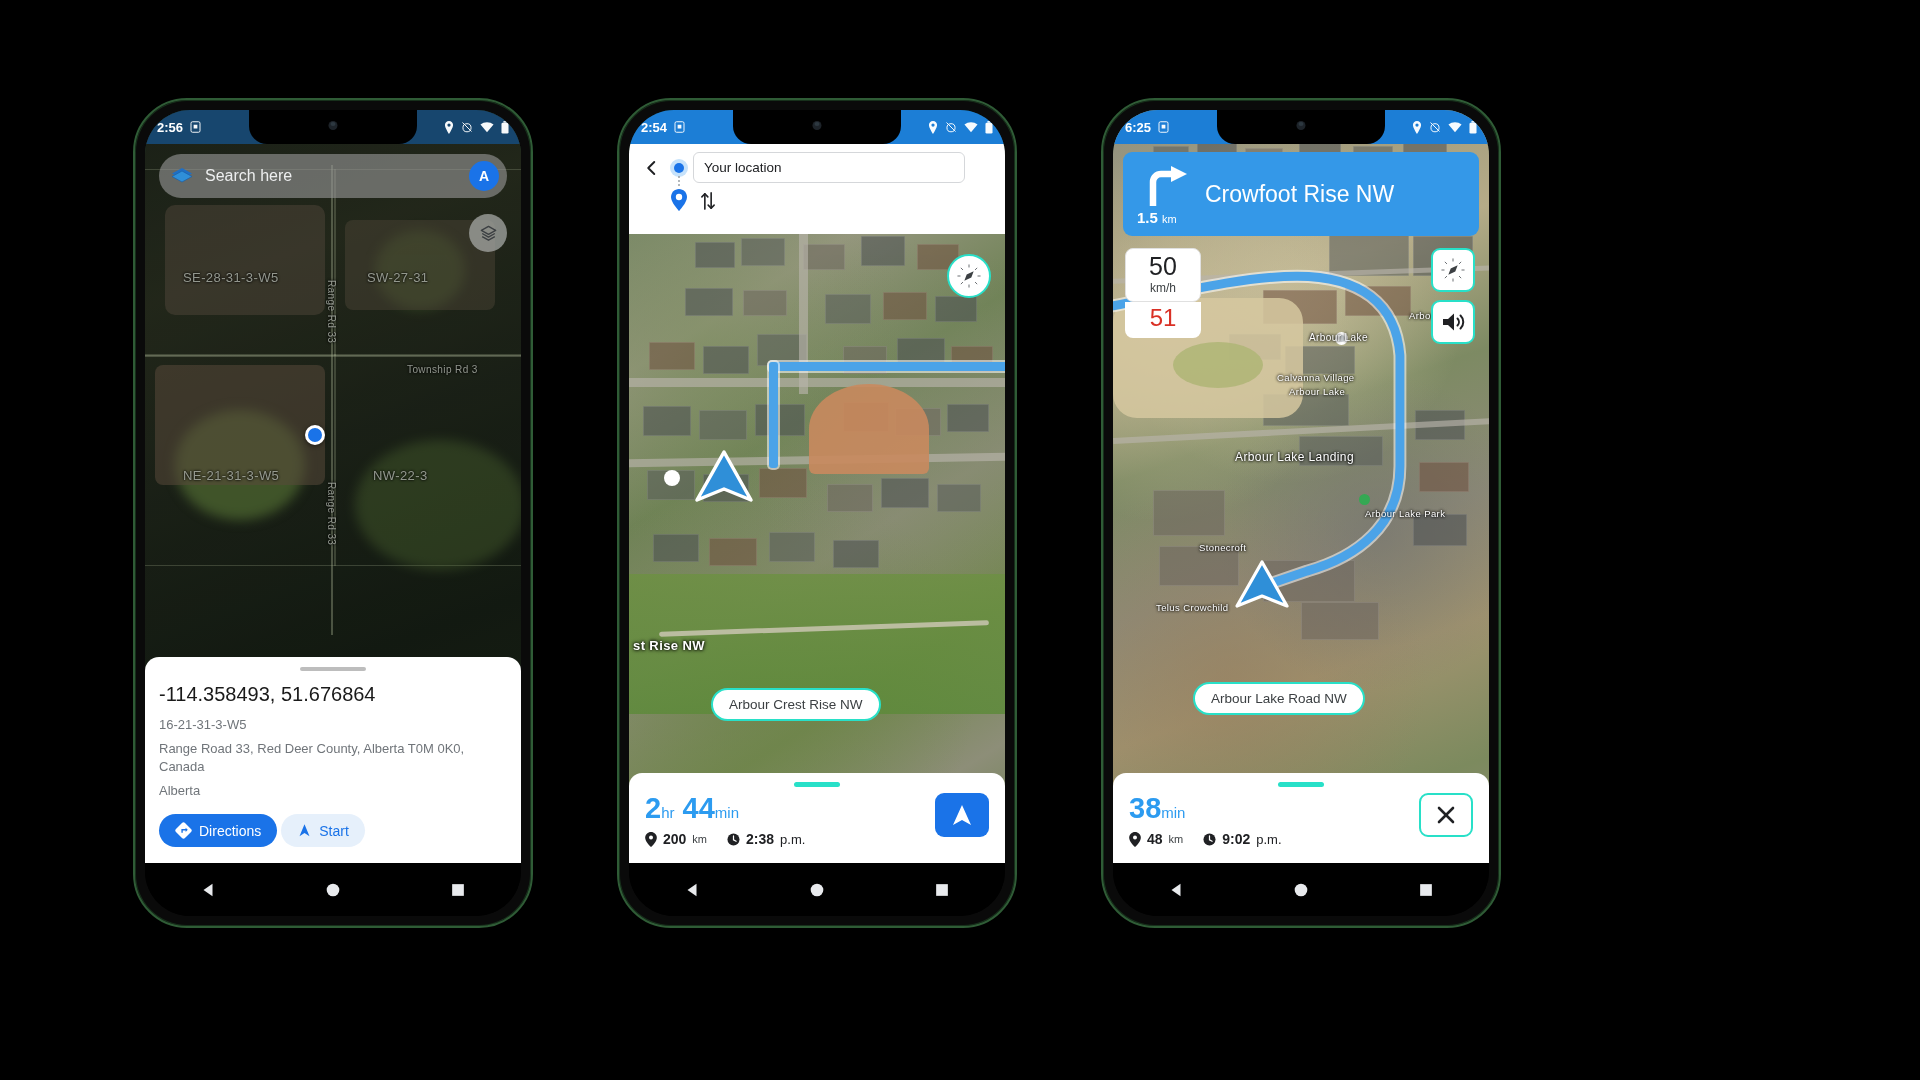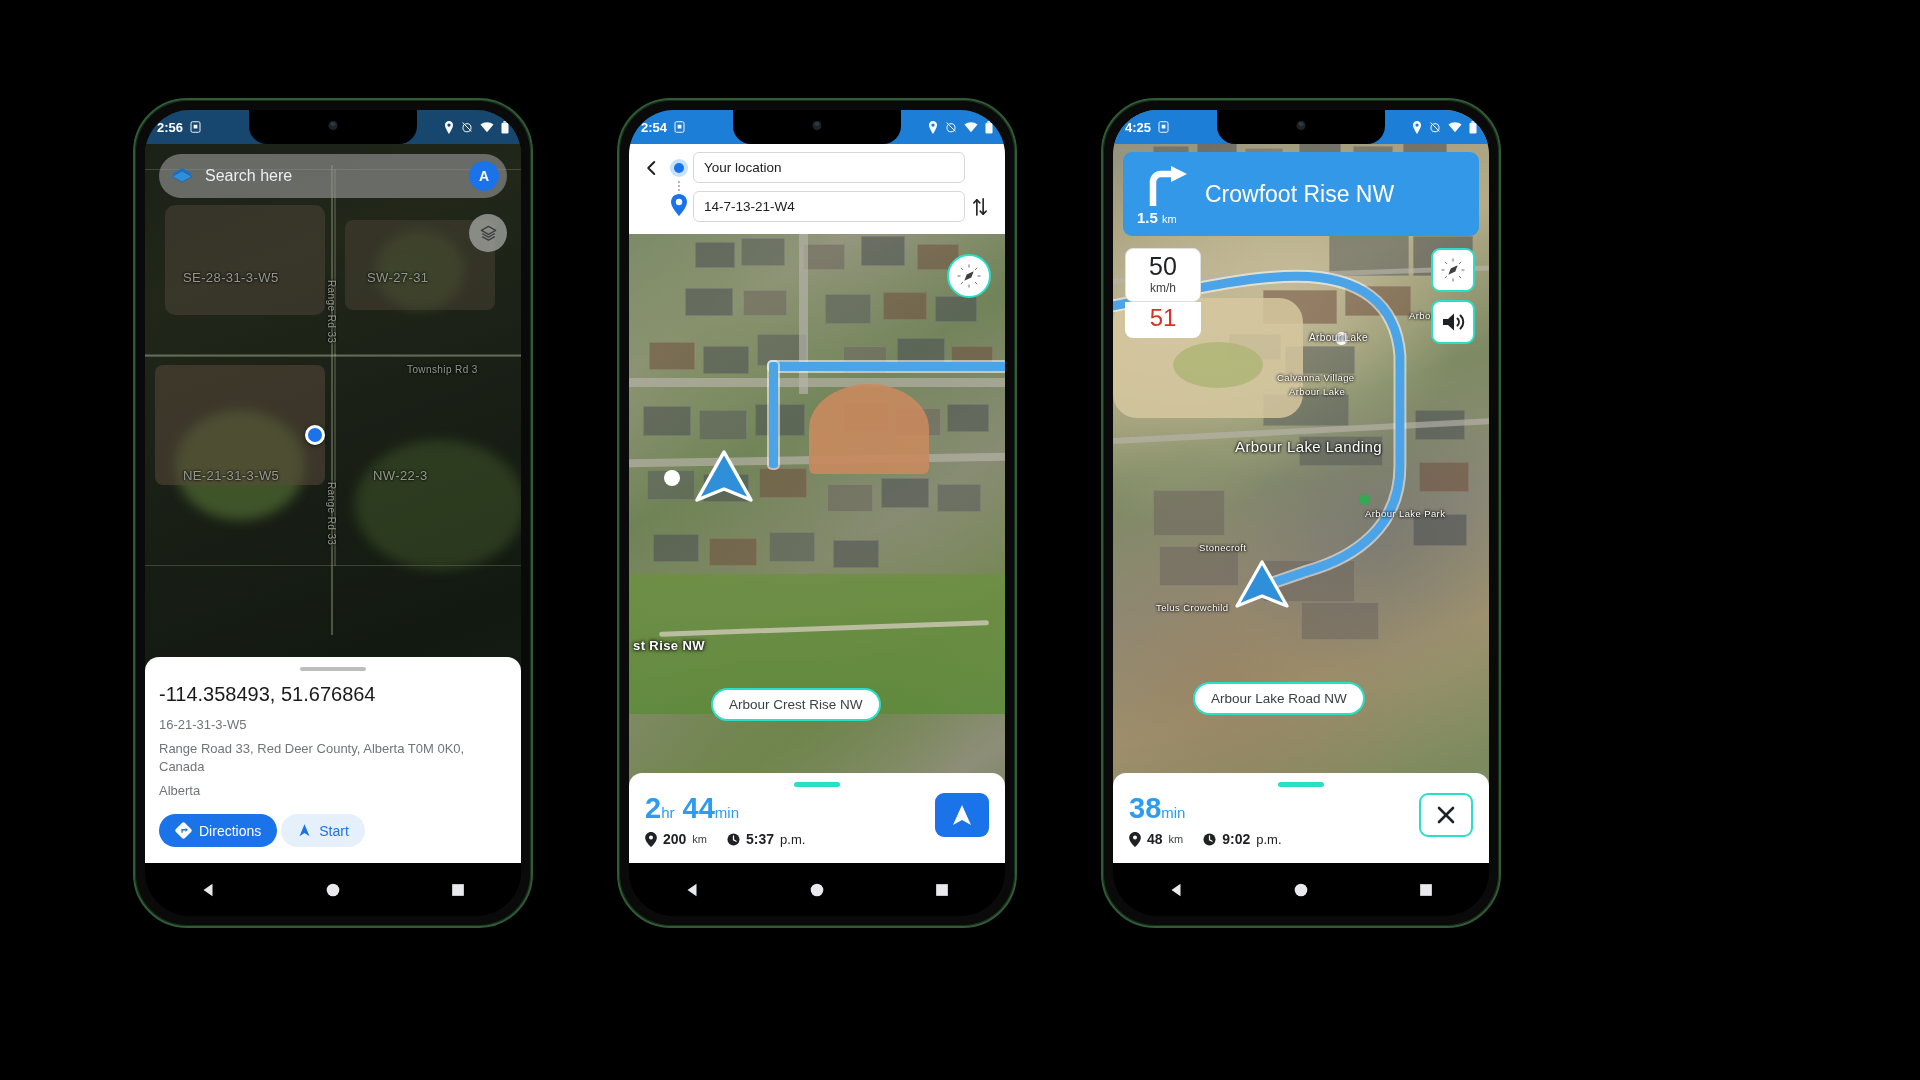--- a/index.html
+++ b/index.html
@@ -608,21 +608,20 @@
               <span class="vdots" style="margin-top:-16px;">
                   <i></i>
                   <i></i>
                   <i></i>
                 </span>
               <svg width="20" height="22" viewBox="0 0 20 22" style="margin-top:1px;">
                 <path d="M10 0C5.6 0 2 3.6 2 8c0 5.6 8 14 8 14s8-8.4 8-14c0-4.4-3.6-8-8-8z" fill="#1a73e8"></path>
                 <circle cx="10" cy="8" r="3.2" fill="#fff"></circle>
               </svg>
             </span>
-            <span class="field-input">14-7-13-21-W4</span>
             <span class="swap-btn">
               <svg width="18" height="20" viewBox="0 0 20 22" fill="none" stroke="#202124" stroke-width="1.8" stroke-linecap="round" stroke-linejoin="round">
                 <line x1="6.5" y1="20" x2="6.5" y2="3"></line>
                   <polyline points="3.2,6.4 6.5,3 9.8,6.4"></polyline>
                 <line x1="13.5" y1="2" x2="13.5" y2="19"></line>
                   <polyline points="10.2,15.6 13.5,19 16.8,15.6"></polyline>
               </svg>
             </span>
           </div>
         </div>
@@ -643,21 +642,21 @@
               </span>
               <span>200</span>
               <span class="u">km</span>
               <span class="sep"></span>
               <span>
                 <svg width="13" height="13" viewBox="0 0 16 16">
                     <circle cx="8" cy="8" r="7.4" fill="#202124"></circle>
                     <path d="M8 3.6v4.8l3.2 1.8" fill="none" stroke="#fff" stroke-width="1.5" stroke-linecap="round"></path>
                   </svg>
               </span>
-              <span>5:37</span>
+              <span>2:38</span>
               <span class="u" style="font-size:13px;color:#202124;">p.m.</span>
             </div>
           </div>
           <div class="nav-go">
             <span>
               <svg width="24" height="24" viewBox="0 0 24 24">
                   <path d="M12 2 L21 22 L12 17 L3 22 Z" fill="#fff"></path>
                 </svg>
             </span>
           </div>
@@ -770,21 +769,21 @@
 
           <div class="puck-wrap" style="left:120px; top:448px;">
             <svg width="58" height="54" viewBox="0 0 58 54">
               <path d="M29 4 L54 48 L29 38 L4 48 Z" fill="#2f8fd8" stroke="#ffffff" stroke-width="3.2" stroke-linejoin="round"></path>
             </svg>
           </div>
 
           <span class="maplabel" style="left:196px;top:222px;color:#fff;font-size:10px;text-shadow:0 0 3px #000,0 0 3px #000;">Arbour Lake</span>
           <span class="maplabel" style="left:164px;top:262px;color:#fff;font-size:9.5px;text-shadow:0 0 3px #000,0 0 3px #000;">Calvanna Village</span>
           <span class="maplabel" style="left:176px;top:276px;color:#fff;font-size:9.5px;text-shadow:0 0 3px #000,0 0 3px #000;">Arbour Lake</span>
-          <span class="maplabel" style="left:122px;top:328px;color:#fff;font-size:15px;text-shadow:0 0 3px #000,0 0 3px #000;text-align:right;">Arbour Lake Landing</span>
+          <span class="maplabel" style="left:122px;top:340px;color:#fff;font-size:12px;text-shadow:0 0 3px #000,0 0 3px #000;text-align:right;">Arbour Lake Landing</span>
           <span class="maplabel" style="left:86px;top:432px;color:#fff;font-size:9.5px;text-shadow:0 0 3px #000,0 0 3px #000;">Stonecroft</span>
           <span class="maplabel" style="left:252px;top:398px;color:#fff;font-size:9.5px;text-shadow:0 0 3px #000,0 0 3px #000;">Arbour Lake Park</span>
           <span class="maplabel" style="left:43px;top:492px;color:#fff;font-size:9.5px;text-shadow:0 0 3px #000,0 0 3px #000;">Telus Crowchild</span>
           <span class="maplabel" style="left:296px;top:200px;color:#fff;font-size:9.5px;text-shadow:0 0 3px #000,0 0 3px #000;">Arbour</span>
           <span style="position:absolute;left:246px;top:384px;width:11px;height:11px;border-radius:50%;background:#34a853;"></span>
         </div>
 
         <div class="turnbanner">
           <div class="turn-ico-wrap">
             <span class="turn-arrow">
@@ -869,21 +868,21 @@
               <svg width="24" height="24" viewBox="0 0 24 24" stroke="#202124" stroke-width="2.6" stroke-linecap="round">
                   <line x1="5" y1="5" x2="19" y2="19"></line>
                   <line x1="19" y1="5" x2="5" y2="19"></line>
                 </svg>
             </span>
           </div>
         </div>
 
         <div class="statusbar">
           <span class="sb-left">
-            <span>4:25</span>
+            <span>6:25</span>
             <span class="sb-ico">
               <svg width="11" height="12" viewBox="0 0 14 16">
                   <rect x="1" y="1" width="12" height="14" rx="2" fill="none" stroke="#fff" stroke-width="1.3"></rect>
                   <rect x="4.5" y="5" width="5" height="5" fill="#fff"></rect>
                 </svg>
             </span>
           </span>
           <span class="sb-right">
             <span class="sb-ico">
               <svg width="10" height="13" viewBox="0 0 12 16">

